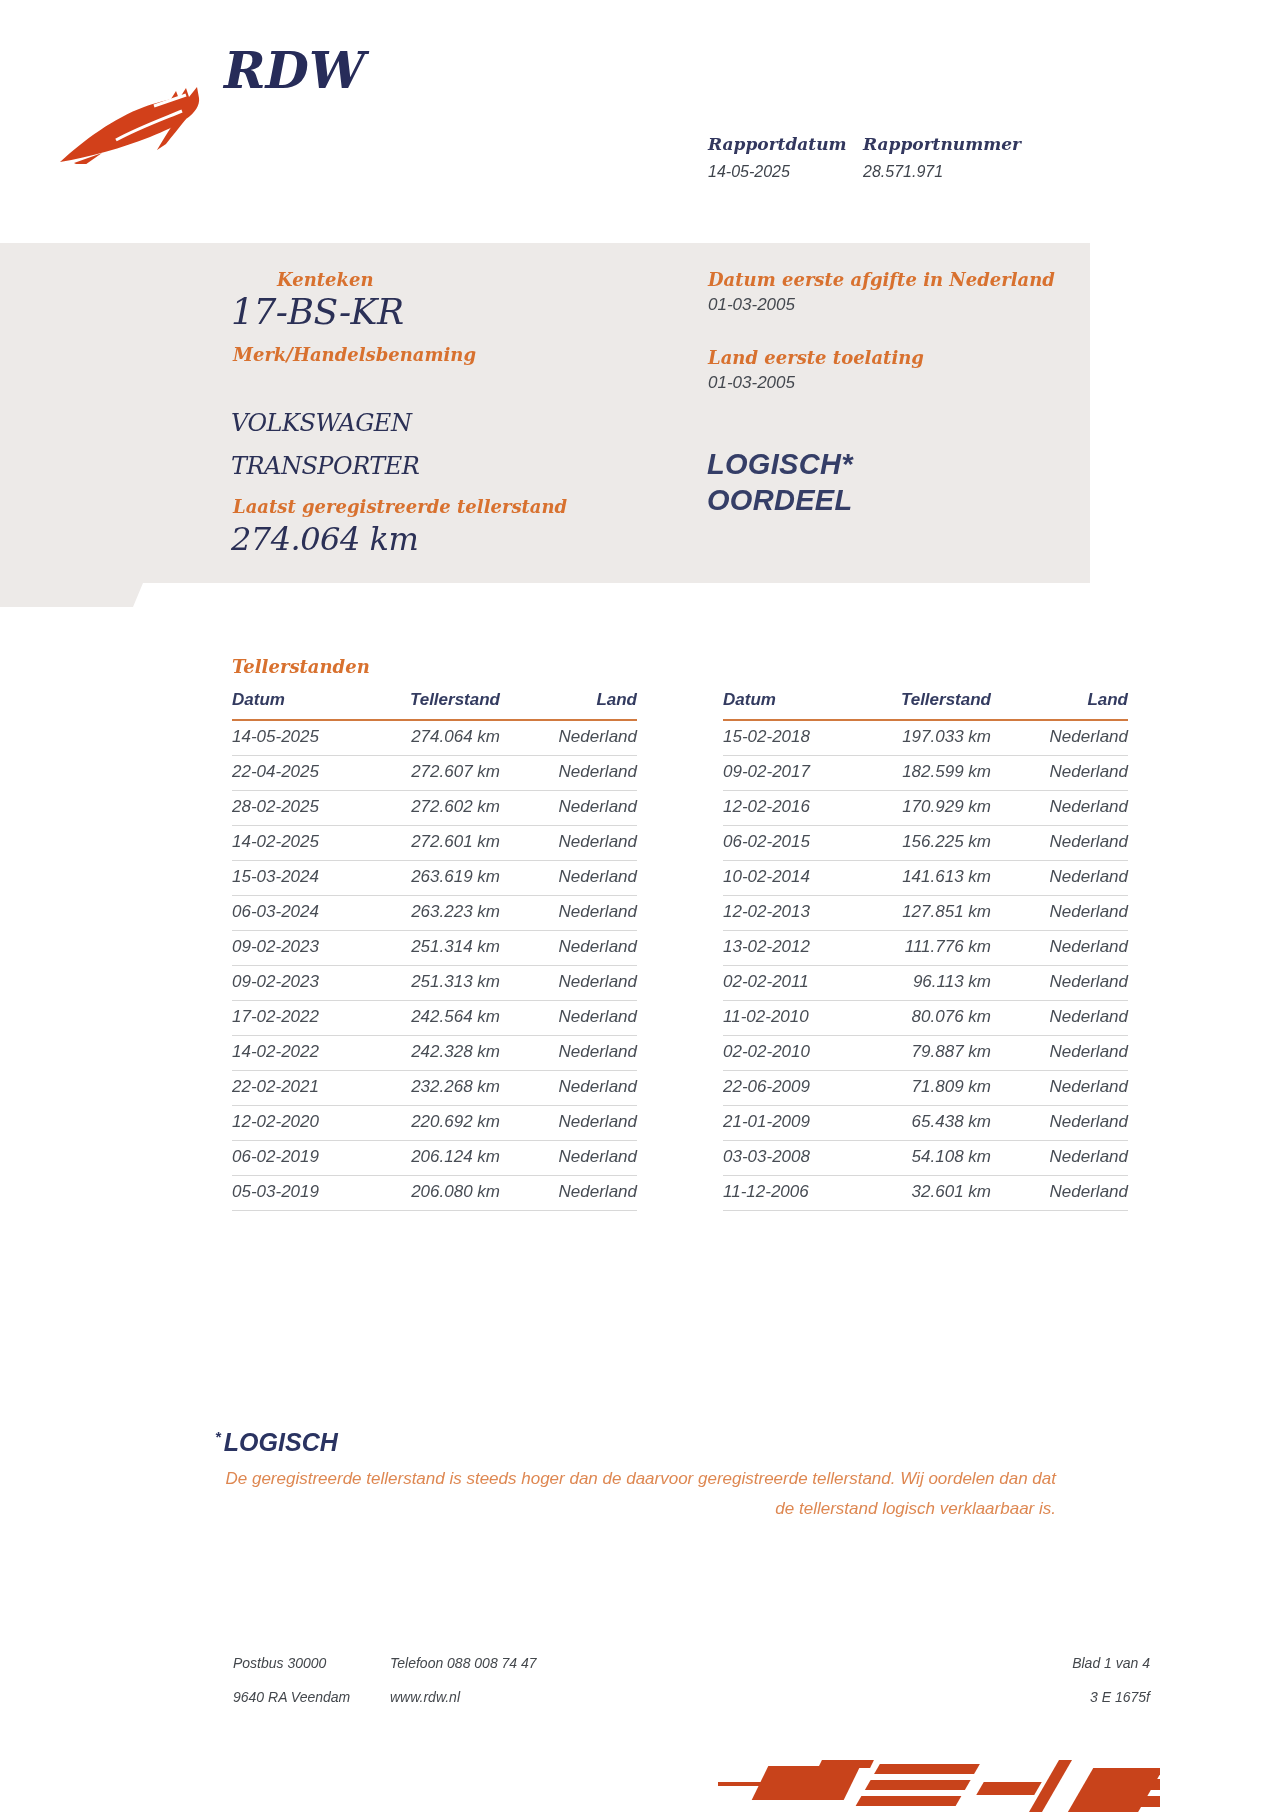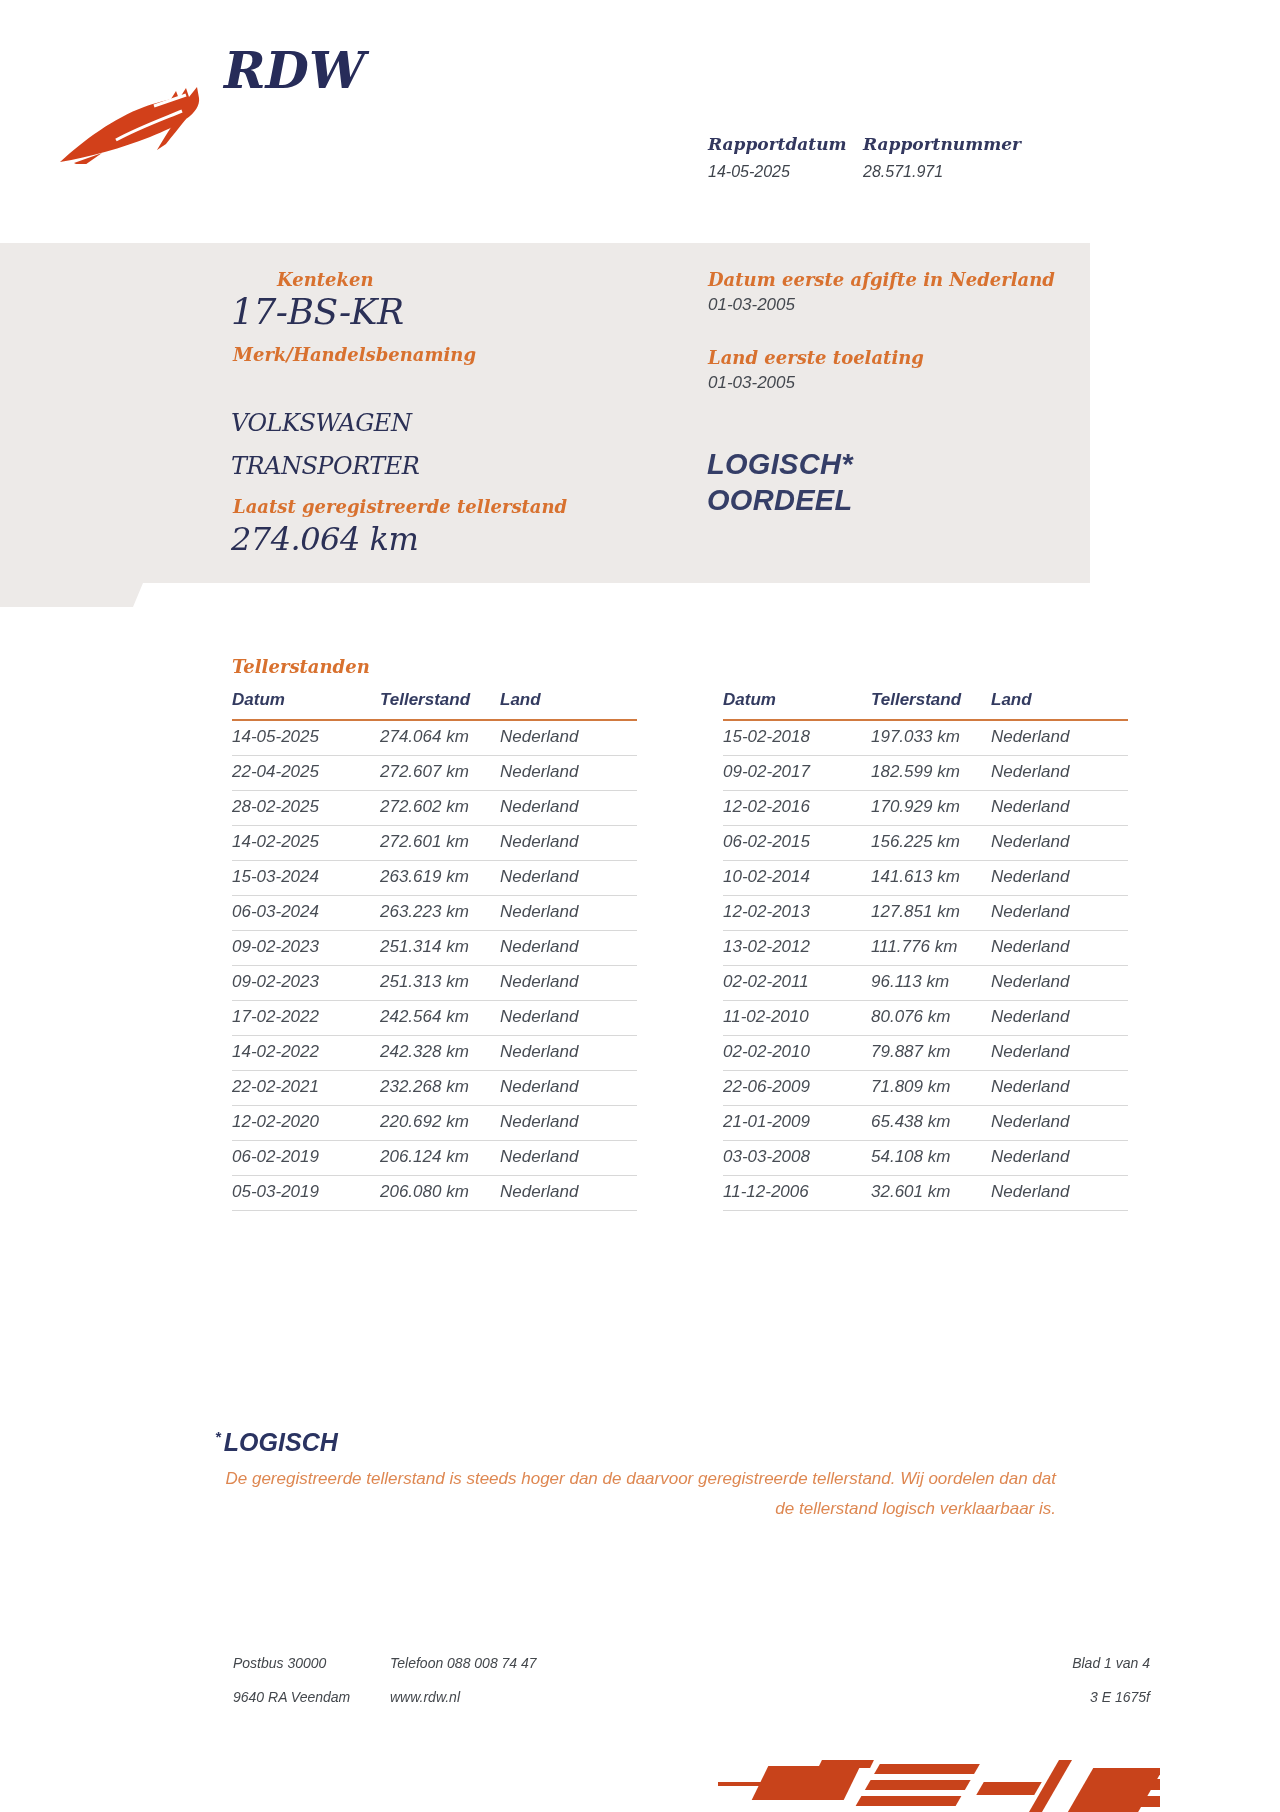--- a/index.html
+++ b/index.html
@@ -30,21 +30,21 @@
   .nap-tile{width:25px;height:28px;background:#17171B;border:2px solid #ffffff;color:#ffffff;
     font-weight:bold;font-size:17px;display:flex;align-items:center;justify-content:center;transform:rotate(-2deg);}
   .nap-tile.check{background:#ffffff;color:#2F9E41;font-size:20px;}
 
   
   .section-title{font-family:"DejaVu Serif",serif;font-weight:bold;font-size:18px;color:#D8712F;}
   .mtable{position:absolute;width:405px;}
   .mrow{display:grid;grid-template-columns:148px 120px 137px;}
   .mrow.head{font-weight:bold;font-size:17px;color:#333B60;padding-bottom:9px;border-bottom:2px solid #D17A40;}
   .mrow.body{font-size:17px;color:#474C54;padding:6px 0 8px 0;border-bottom:1px solid #D8D8D8;line-height:20px;}
-  .c2,.c3{}
+  .c2,.c3{text-align:right;}
 
   
   .verdict-head{font-weight:bold;font-size:25px;color:#2A3361;}
   .verdict-star{font-size:15px;vertical-align:9px;margin-right:3px;}
   .verdict-text{width:840px;font-size:17px;line-height:30px;color:#DE8751;}
 
   
   .foot{font-size:14px;color:#43474C;}
   .foot.right{width:160px;text-align:right;}
 

